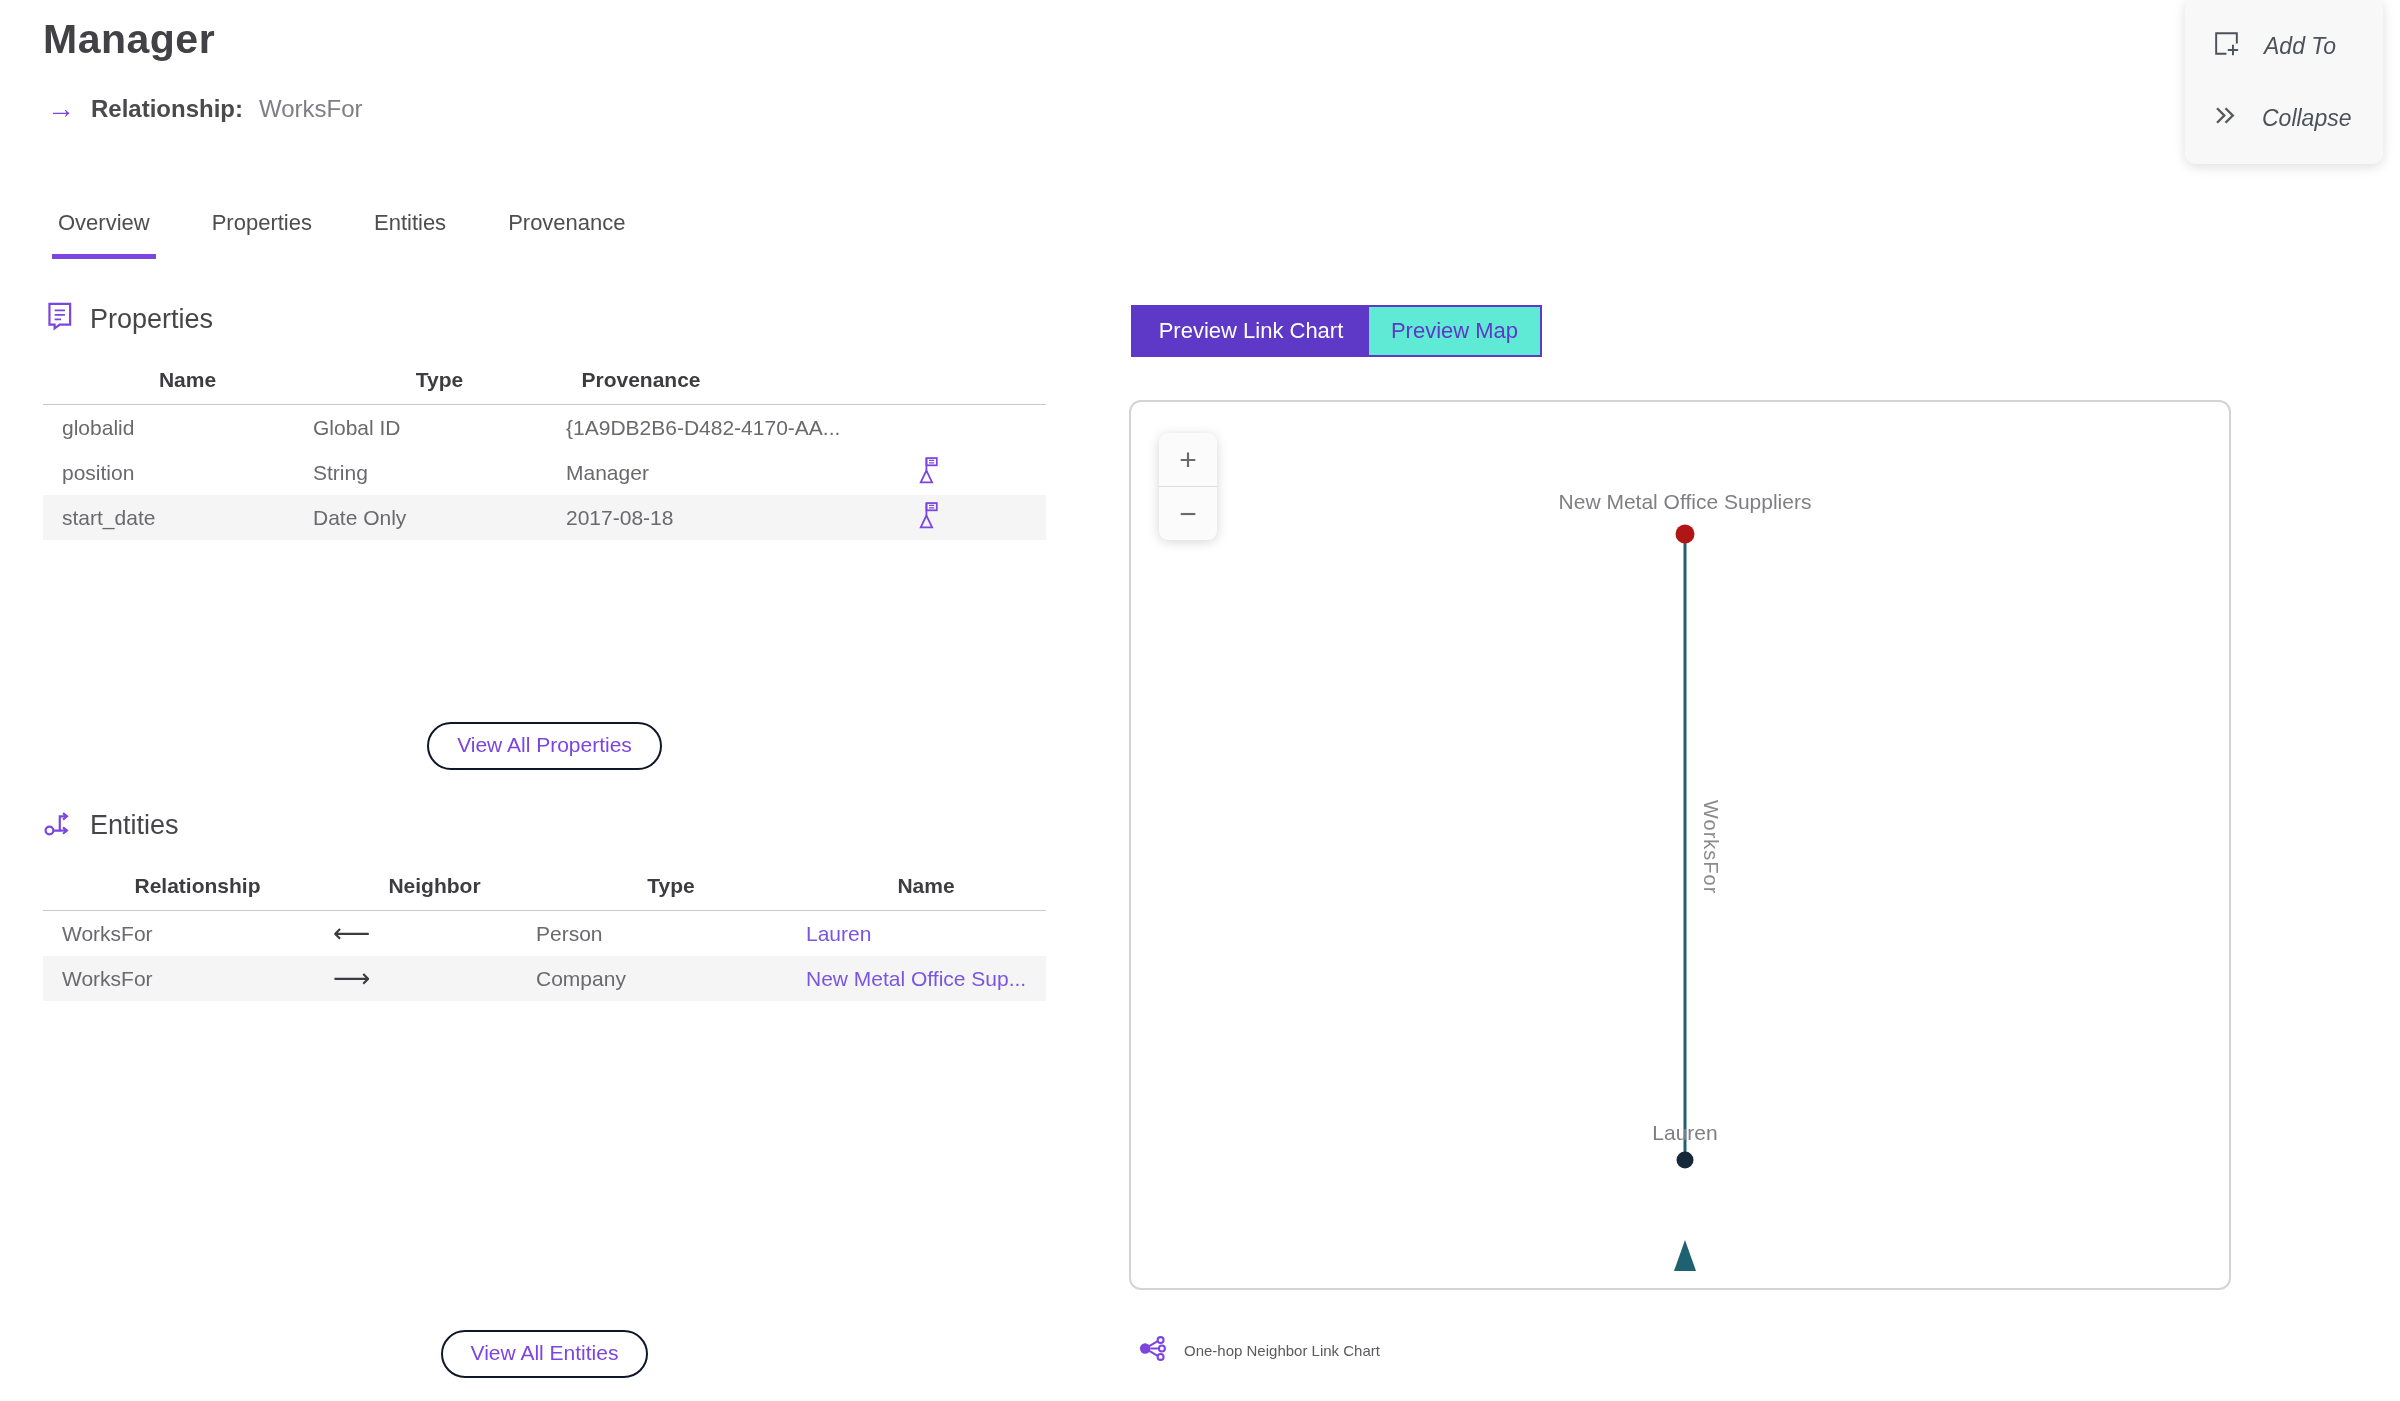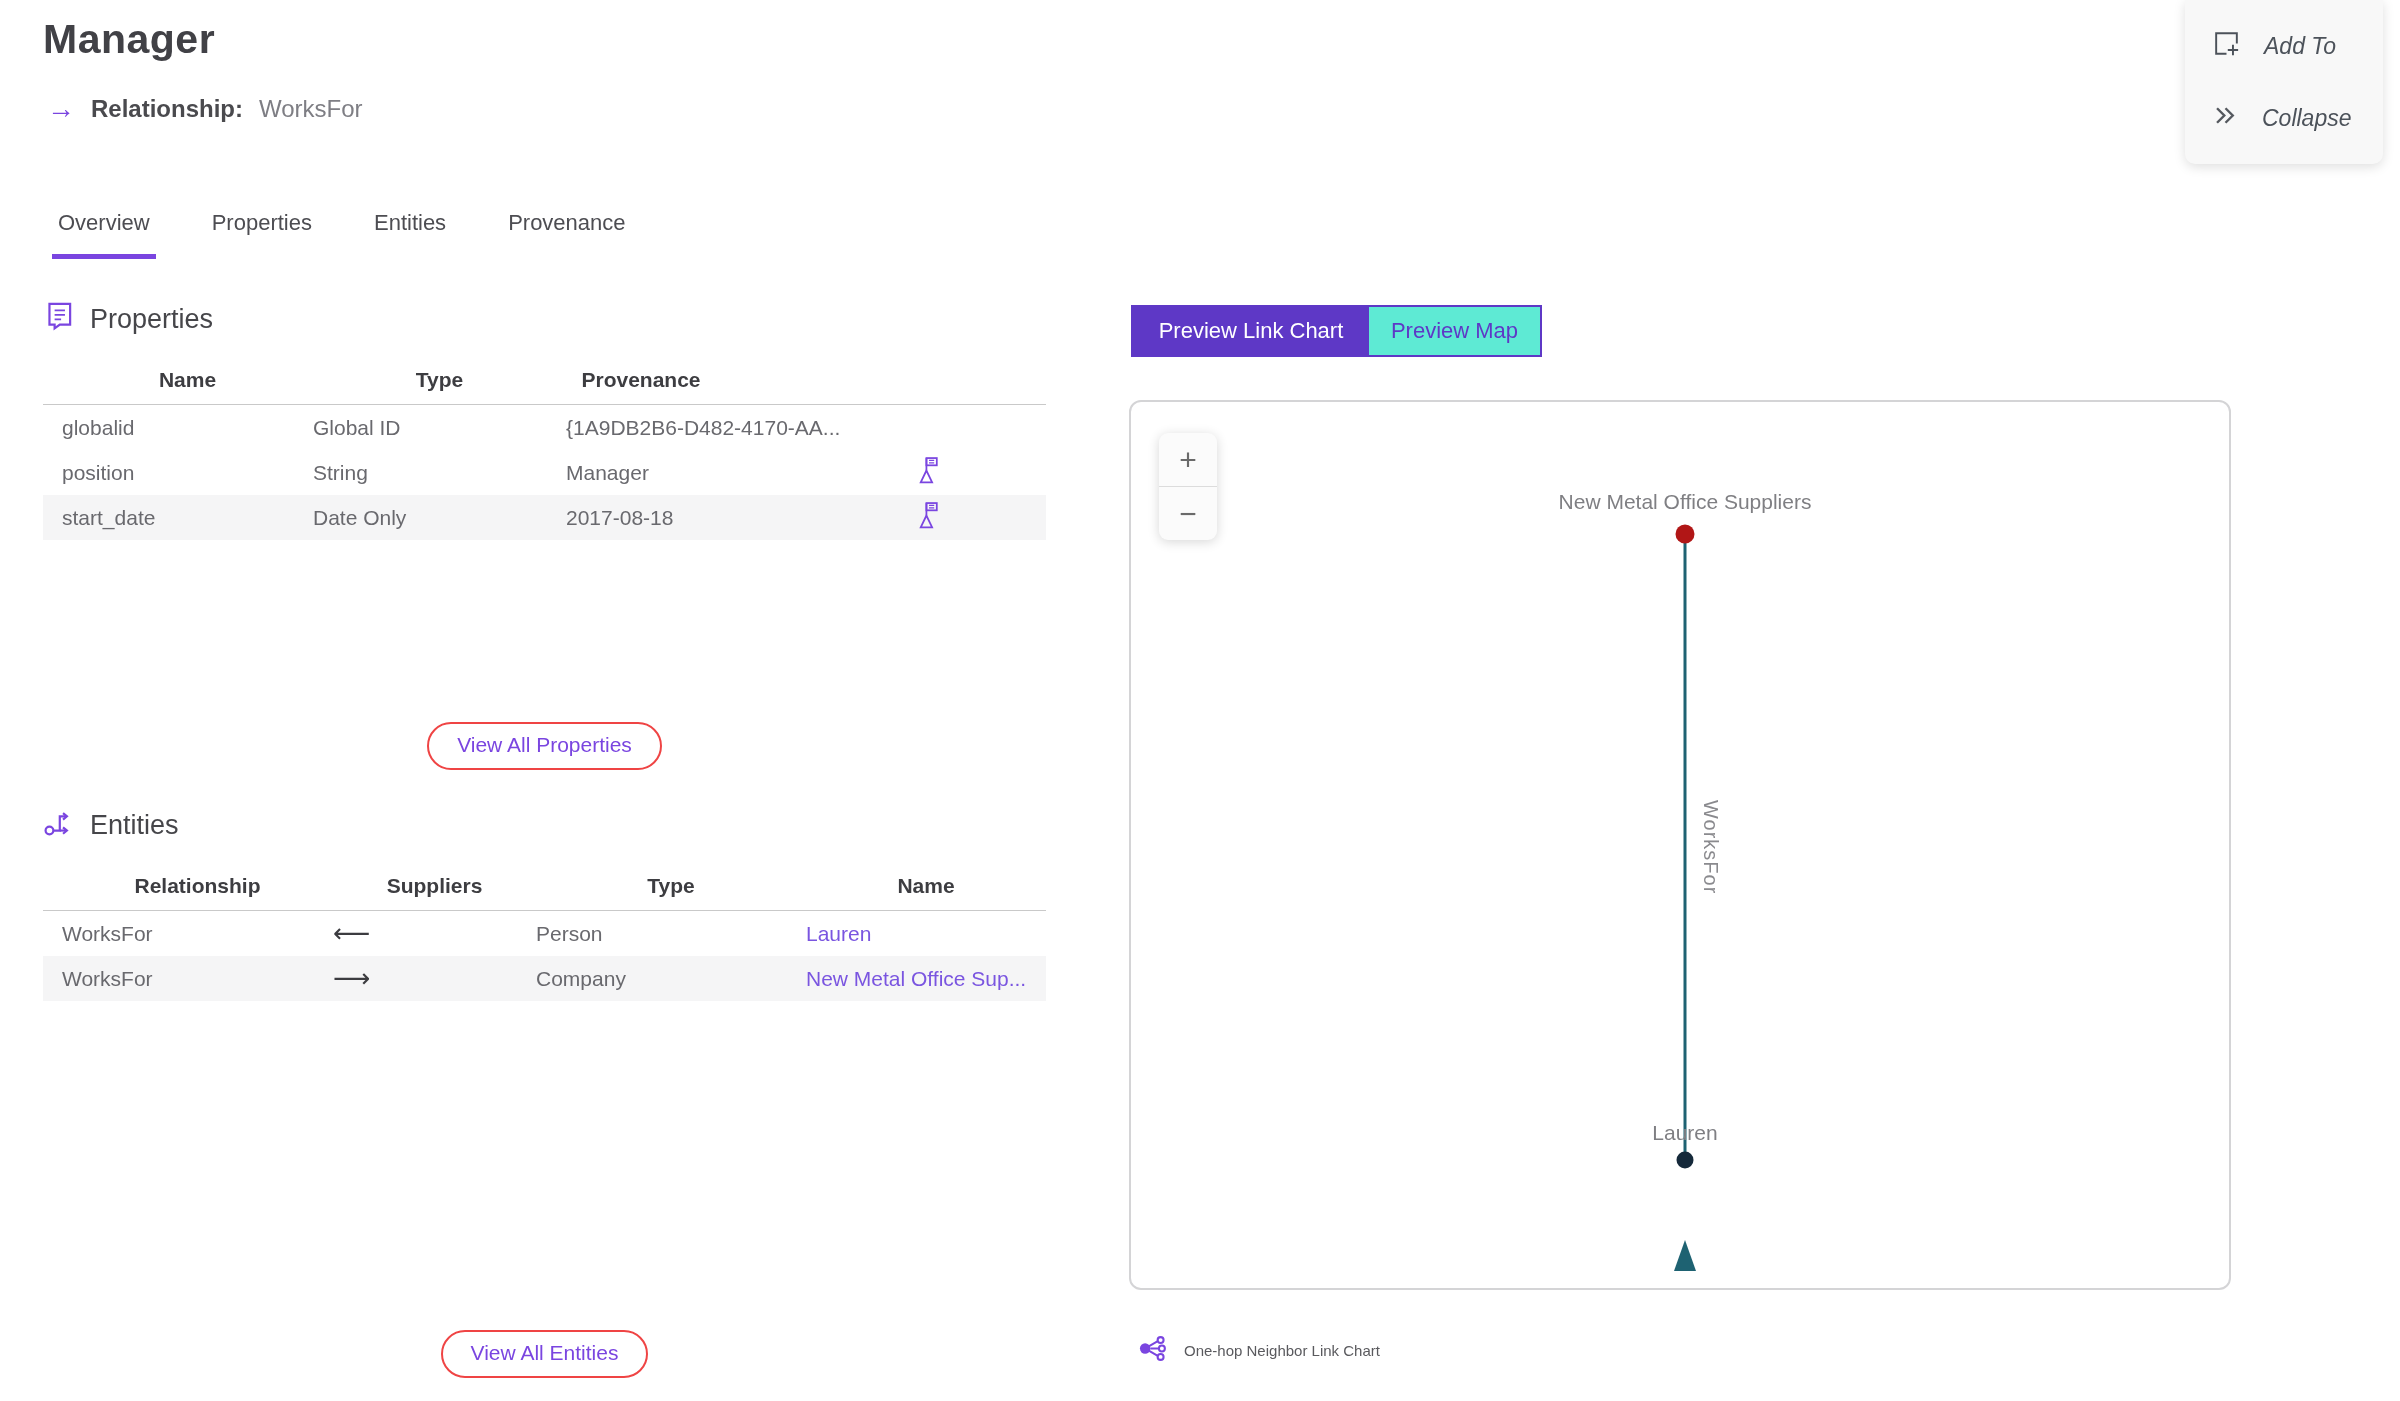--- a/index.html
+++ b/index.html
@@ -44,21 +44,21 @@
   .ents  .c1 { width:290px; padding-left:19px; } .ents  .c2 { width:203px; } .ents  .c3 { width:270px; } .ents  .c4 { width:240px; }
   .props .t-header > div, .ents .t-header > div { padding-top:10px; padding-bottom:12px; }
   .props .t-row > div { height:45px; display:flex; align-items:center; }
   .ents  .t-row > div { height:45px; display:flex; align-items:center; }
   .dir-glyph { font-size:26px; color:#3c3c40; }
   .name-link { color:#7a55e0; cursor:pointer; }
   .prov-flag { margin-left:20px; cursor:pointer; }
 
   .view-all-wrap { position:absolute; left:43px; width:1003px; text-align:center; }
   .view-all-btn {
-    display:inline-block; border:2px solid #ef4444; color:#7a45e0; background:#fff;
+    display:inline-block; border:2px solid #0f172a; color:#7a45e0; background:#fff;
     border-radius:26px; padding:9px 28px 11px 28px; font-size:21px; cursor:pointer;
     font-family:"Liberation Sans", sans-serif;
   }
 
   
   .preview-toggle { position:absolute; left:1131px; top:305px; display:flex; height:52px; border:2px solid #5e38c6; }
   .seg { display:flex; align-items:center; justify-content:center; font-size:22px; cursor:pointer; }
   .seg.selected { width:236px; background:#5e38c6; color:#ffffff; }
   .seg.unselected { width:171px; background:#5eead4; color:#5e38c6; }
 
@@ -192,21 +192,21 @@
       <path d="M13 19 h5"></path>
       <path d="M15.5 16.5 L18.5 19 L15.5 21.5" fill="none"></path>
     </svg>
   </span>
   <span>Entities</span>
 </div>
 
 <div class="data-table ents" style="top:864px;">
   <div class="t-header">
     <div class="c1">Relationship</div>
-    <div class="c2">Suppliers</div>
+    <div class="c2">Neighbor</div>
     <div class="c3">Type</div>
     <div class="c4">Name</div>
   </div>
   <div class="t-row">
     <div class="c1">WorksFor</div>
     <div class="c2">
         <span class="dir-glyph">⟵</span>
       </div>
     <div class="c3">Person</div>
     <div class="c4">

